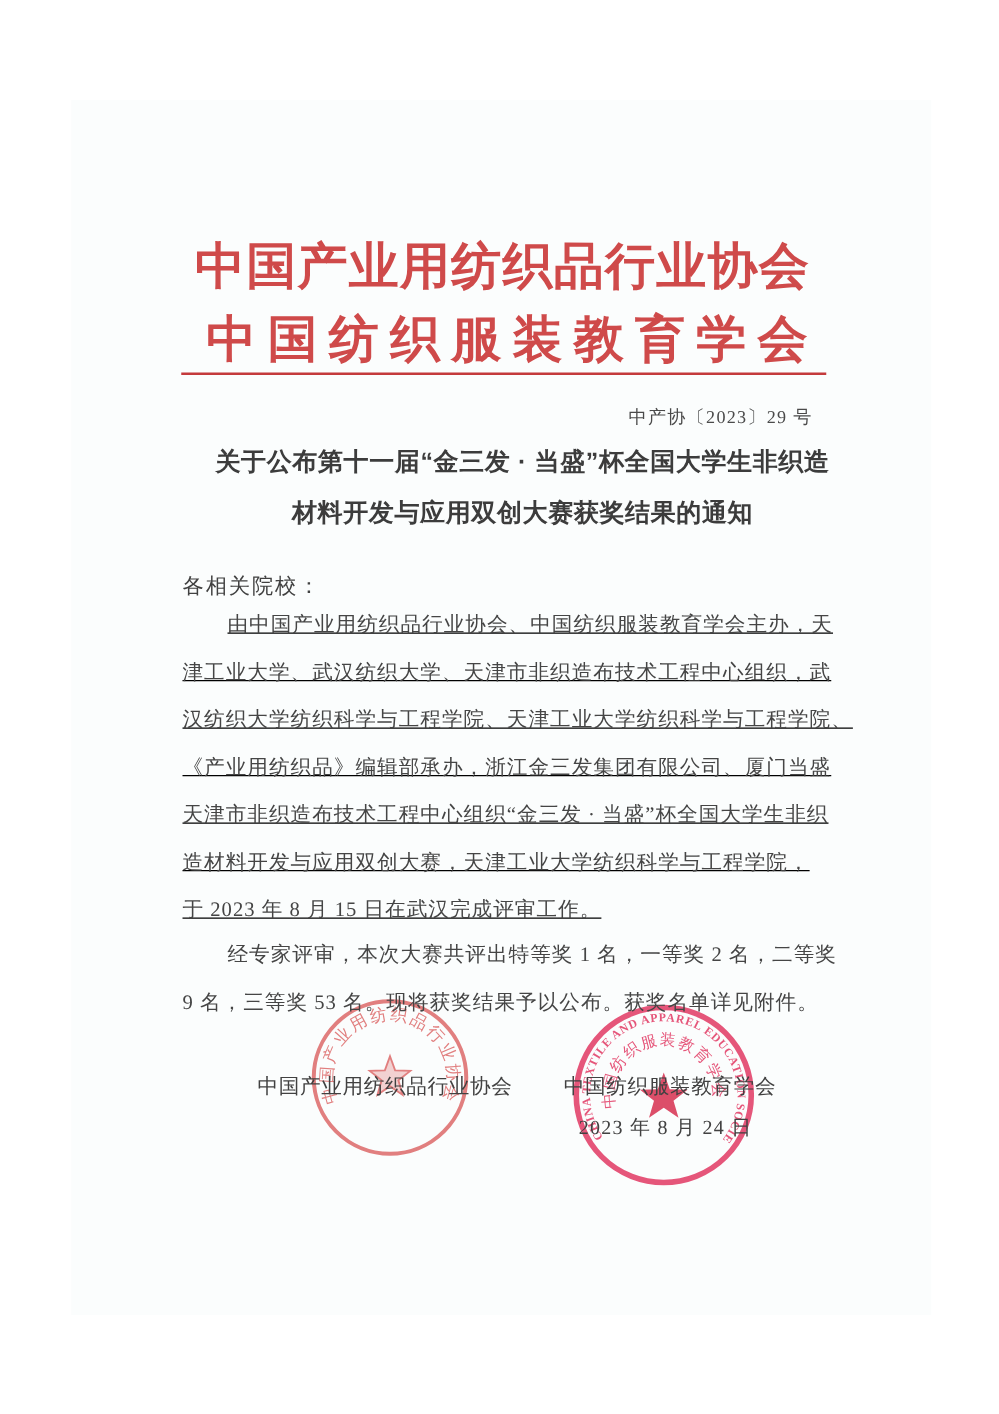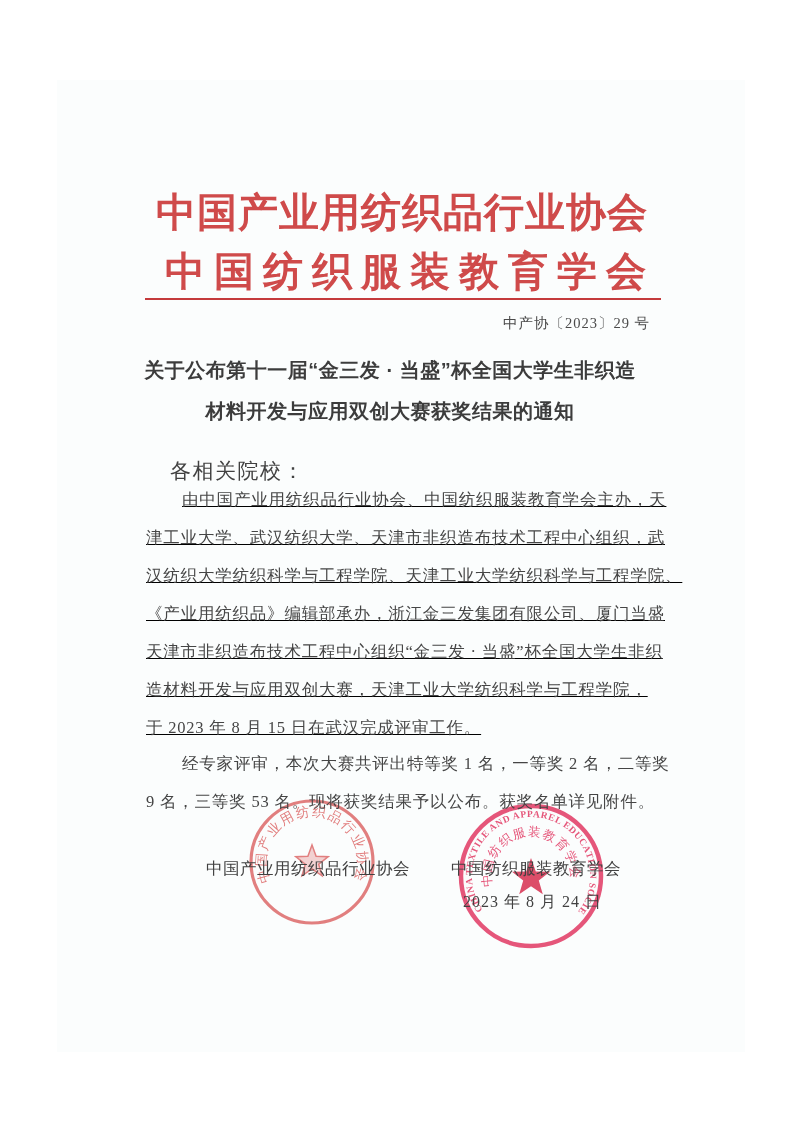--- a/index.html
+++ b/index.html
@@ -37,48 +37,47 @@
   .org-line1 { top: 193px; letter-spacing: 1px; padding-left: 1px; }
   .org-line2 { top: 252px; letter-spacing: 9px; padding-left: 9px; }
   .red-rule {
     position: absolute;
     left: 145px; top: 298px;
     width: 516px; height: 2px;
     background: #c43a3c;
   }
   .doc-number {
     position: absolute;
-    left: 145px; top: 314px;
+    left: 145px; top: 324px;
     width: 505px;
     text-align: right;
     font-size: 14.5px;
     color: #4a4a4a;
     letter-spacing: 1px;
   }
   .title-line {
     position: absolute;
-    left: 114px;
+    left: 142px;
     width: 552px;
     text-align: center;
     font-family: "Liberation Sans", sans-serif;
     font-weight: 700;
     font-size: 20px;
     color: #3c3c3c;
     white-space: nowrap;
     line-height: 1;
   }
   .title-line1 { top: 360px; letter-spacing: 0.5px; }
   .title-line2 { top: 401px; letter-spacing: 0.5px; }
   .salutation {
     position: absolute;
     left: 146px; top: 457px;
-    font-size: 21px;
+    font-size: 17px;
     color: #414141;
     letter-spacing: 1.5px;
-    margin-left: 24px;
   }
   .body-block {
     position: absolute;
     left: 146px;
     width: 512px;
     z-index: 5;
   }
   .para1 { top: 481px; text-decoration: underline; }
   .para2 { top: 745px; }
   .body-line {

